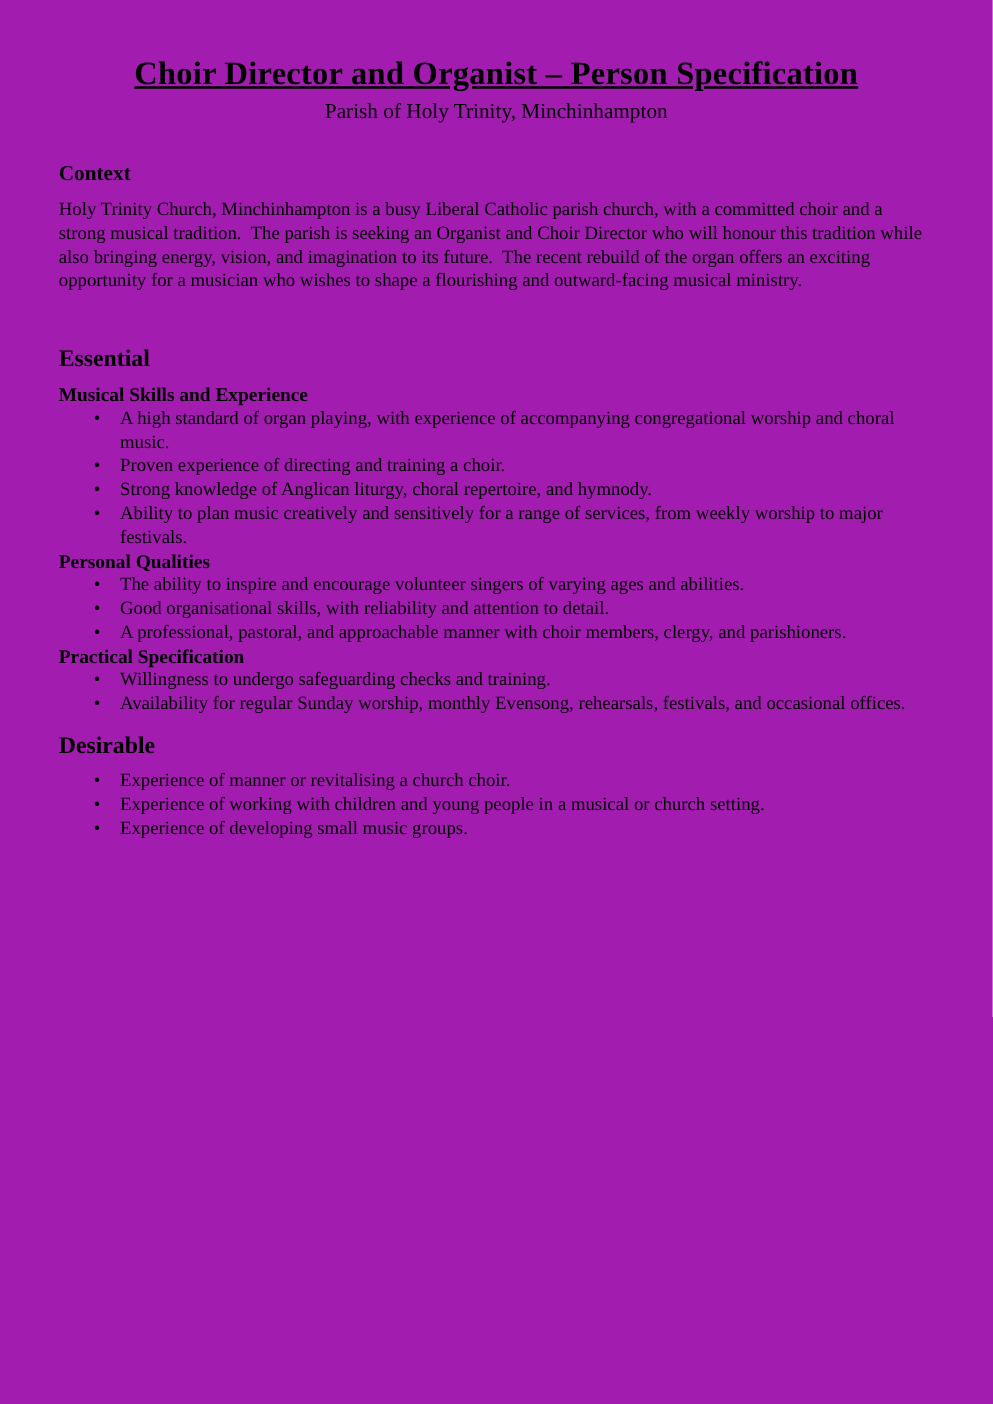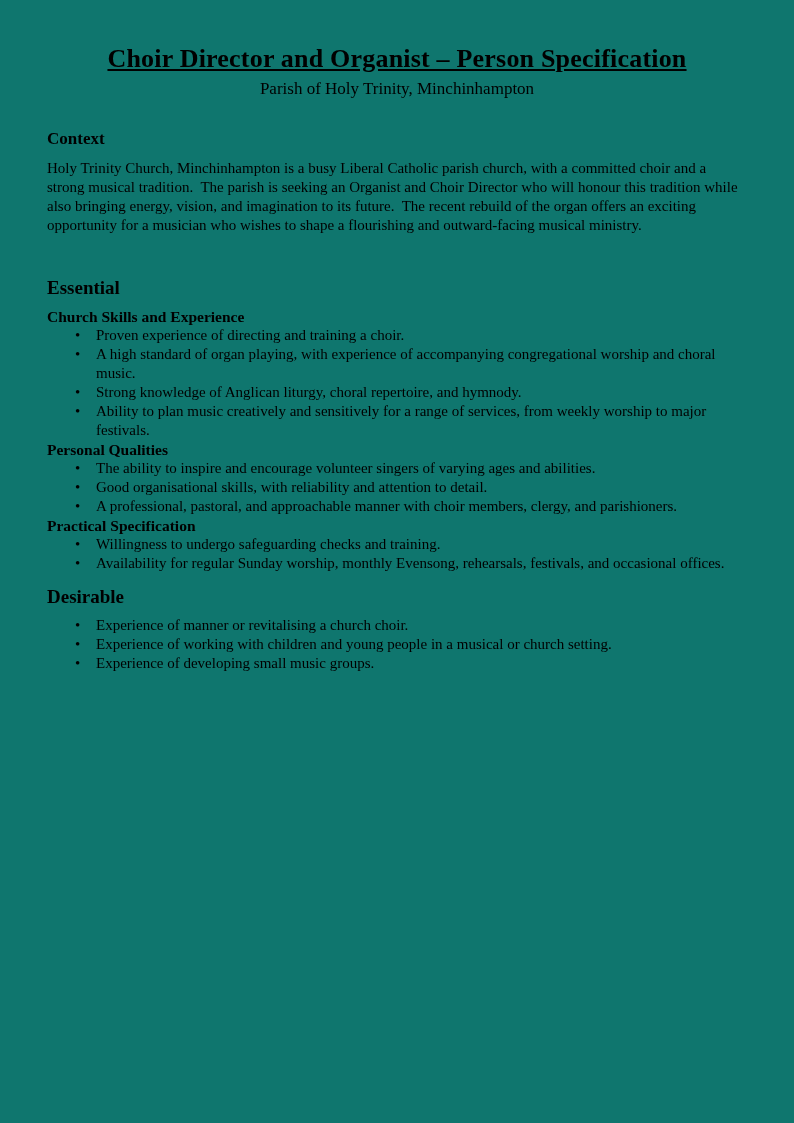--- a/index.html
+++ b/index.html
@@ -8,21 +8,21 @@
     width: 794px;
     height: 1123px;
     font-family: "Liberation Serif", "DejaVu Serif", serif;
     color: #000000;
     overflow: hidden;
   }
   .page {
     width: 794px;
     height: 1123px;
     padding: 42px 47px 0 47px;
-    background: #0f766e;
+    background: #a21caf;
   }
   .doc-title {
     font-size: 26px;
     font-weight: bold;
     text-align: center;
     text-decoration: underline;
     letter-spacing: 0.2px;
     line-height: 34px;
   }
   .doc-subtitle {
@@ -82,24 +82,24 @@
 
   <h1 class="doc-title">Choir Director and Organist – Person Specification</h1>
   <div class="doc-subtitle">Parish of Holy Trinity, Minchinhampton</div>
 
   <h2 class="h-section">Context</h2>
   <p class="body-para">Holy Trinity Church, Minchinhampton is a busy Liberal Catholic parish church, with a committed choir and a strong musical tradition.  The parish is seeking an Organist and Choir Director who will honour this tradition while also bringing energy, vision, and imagination to its future.  The recent rebuild of the organ offers an exciting opportunity for a musician who wishes to shape a flourishing and outward-facing musical ministry.</p>
 
   <h2 class="h-big h-essential">Essential</h2>
   <div class="gap-after-big"></div>
 
-  <h3 class="subhead">Church Skills and Experience</h3>
+  <h3 class="subhead">Musical Skills and Experience</h3>
   <ul class="bullets">
+    <li>A high standard of organ playing, with experience of accompanying congregational worship and choral music.</li>
     <li>Proven experience of directing and training a choir.</li>
-    <li>A high standard of organ playing, with experience of accompanying congregational worship and choral music.</li>
     <li>Strong knowledge of Anglican liturgy, choral repertoire, and hymnody.</li>
     <li>Ability to plan music creatively and sensitively for a range of services, from weekly worship to major festivals.</li>
   </ul>
 
   <h3 class="subhead">Personal Qualities</h3>
   <ul class="bullets">
     <li>The ability to inspire and encourage volunteer singers of varying ages and abilities.</li>
     <li>Good organisational skills, with reliability and attention to detail.</li>
     <li>A professional, pastoral, and approachable manner with choir members, clergy, and parishioners.</li>
   </ul>

